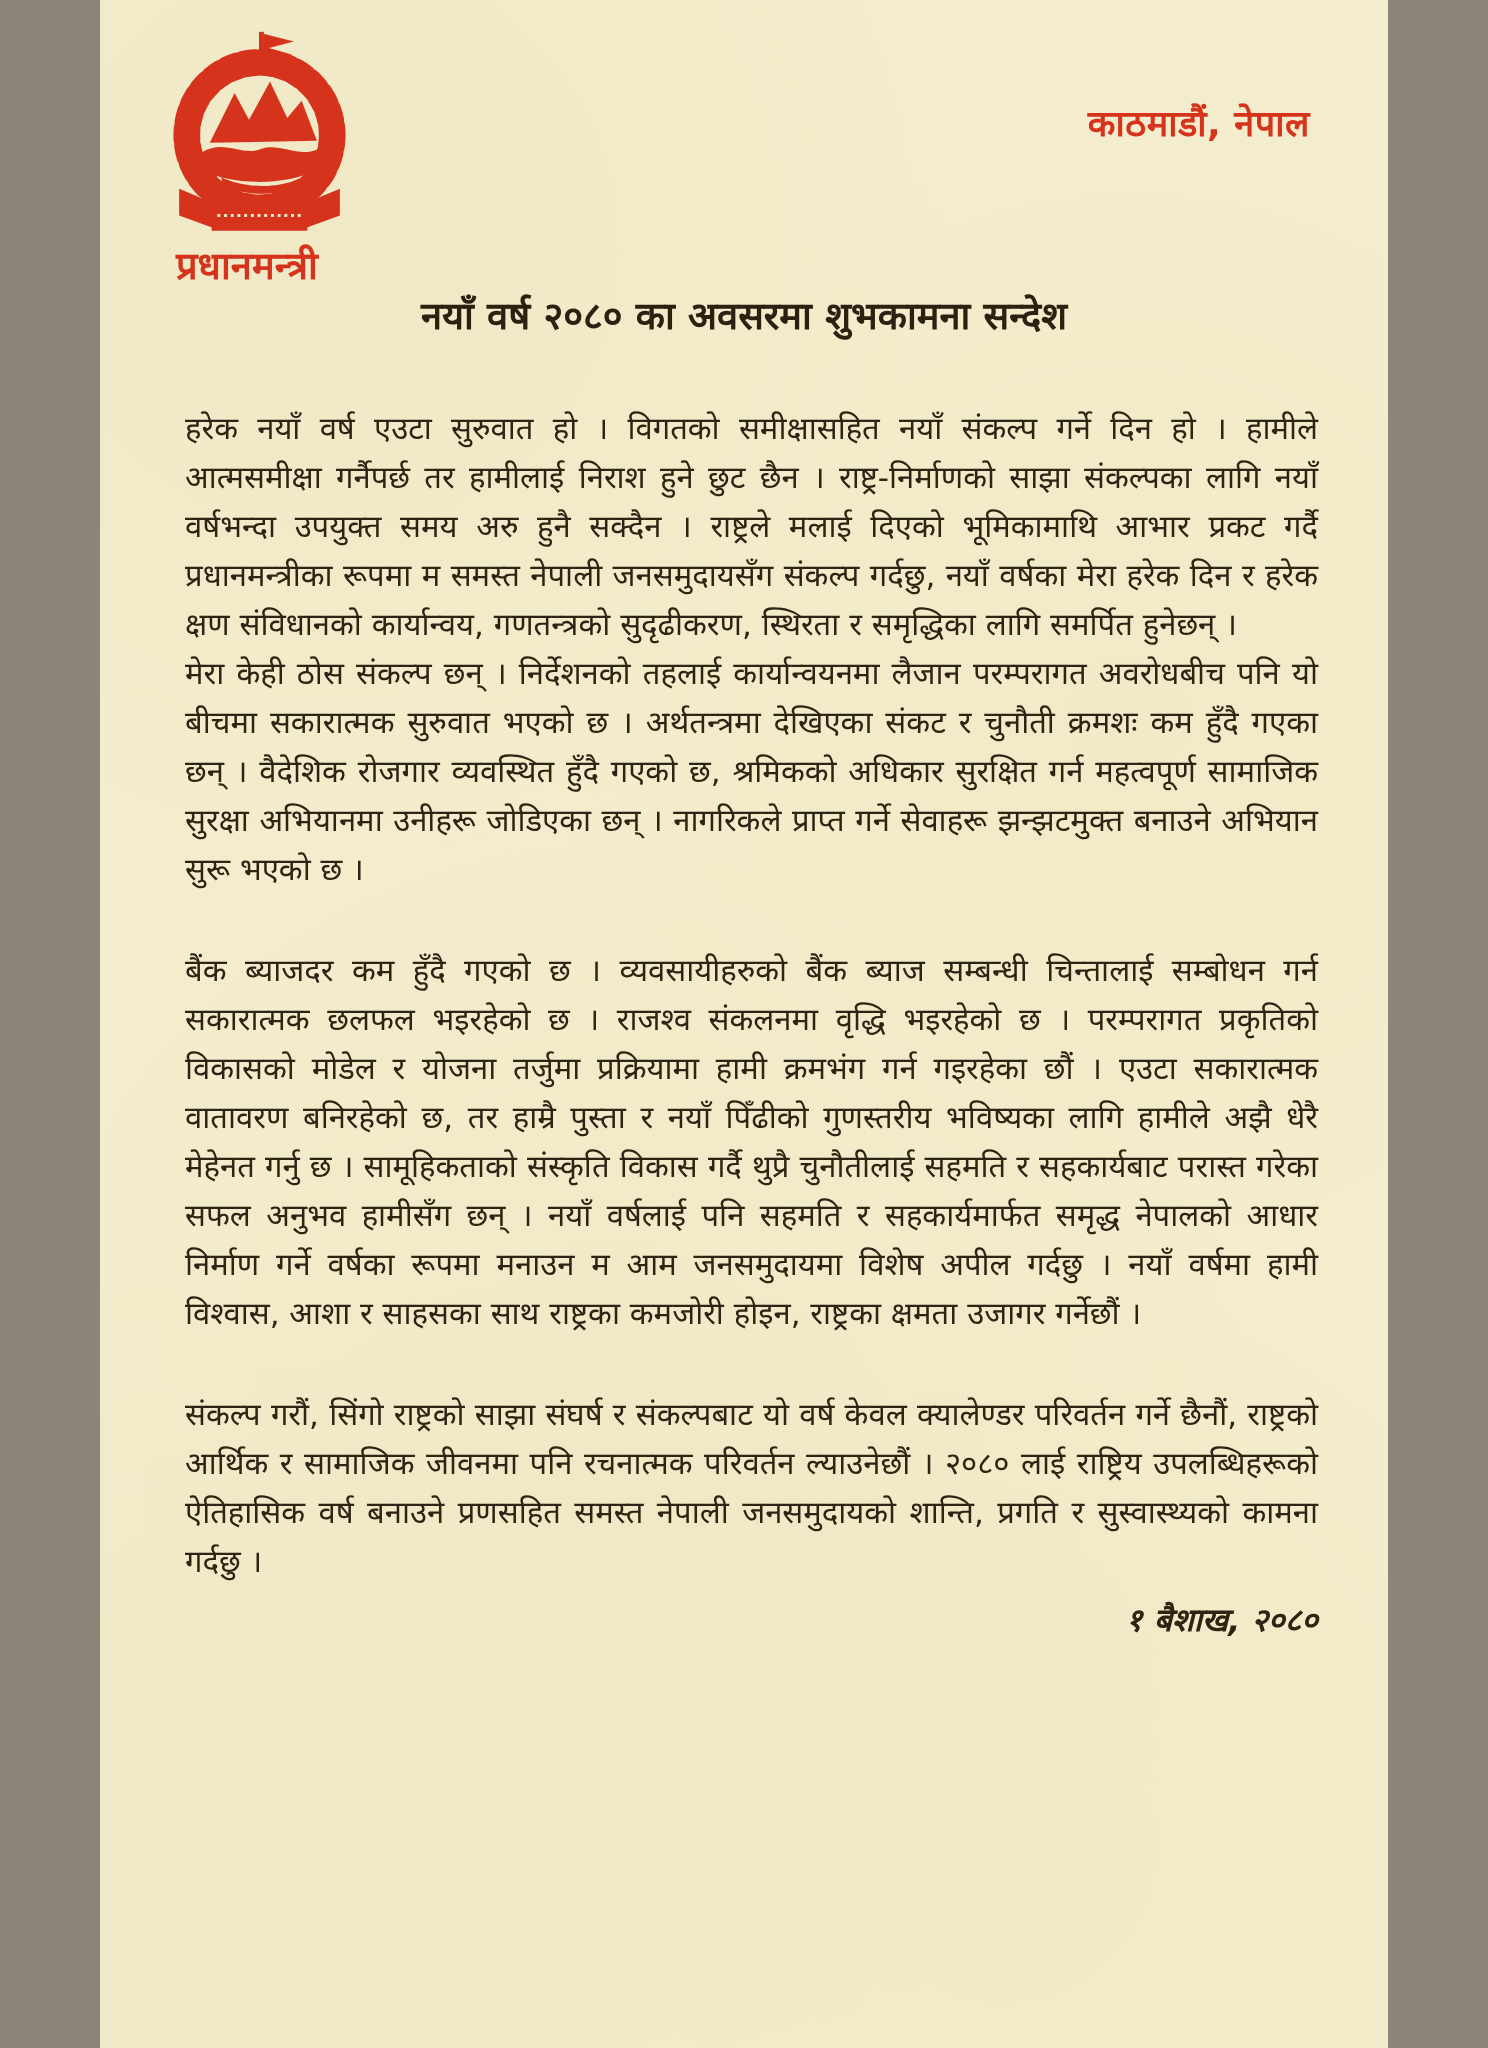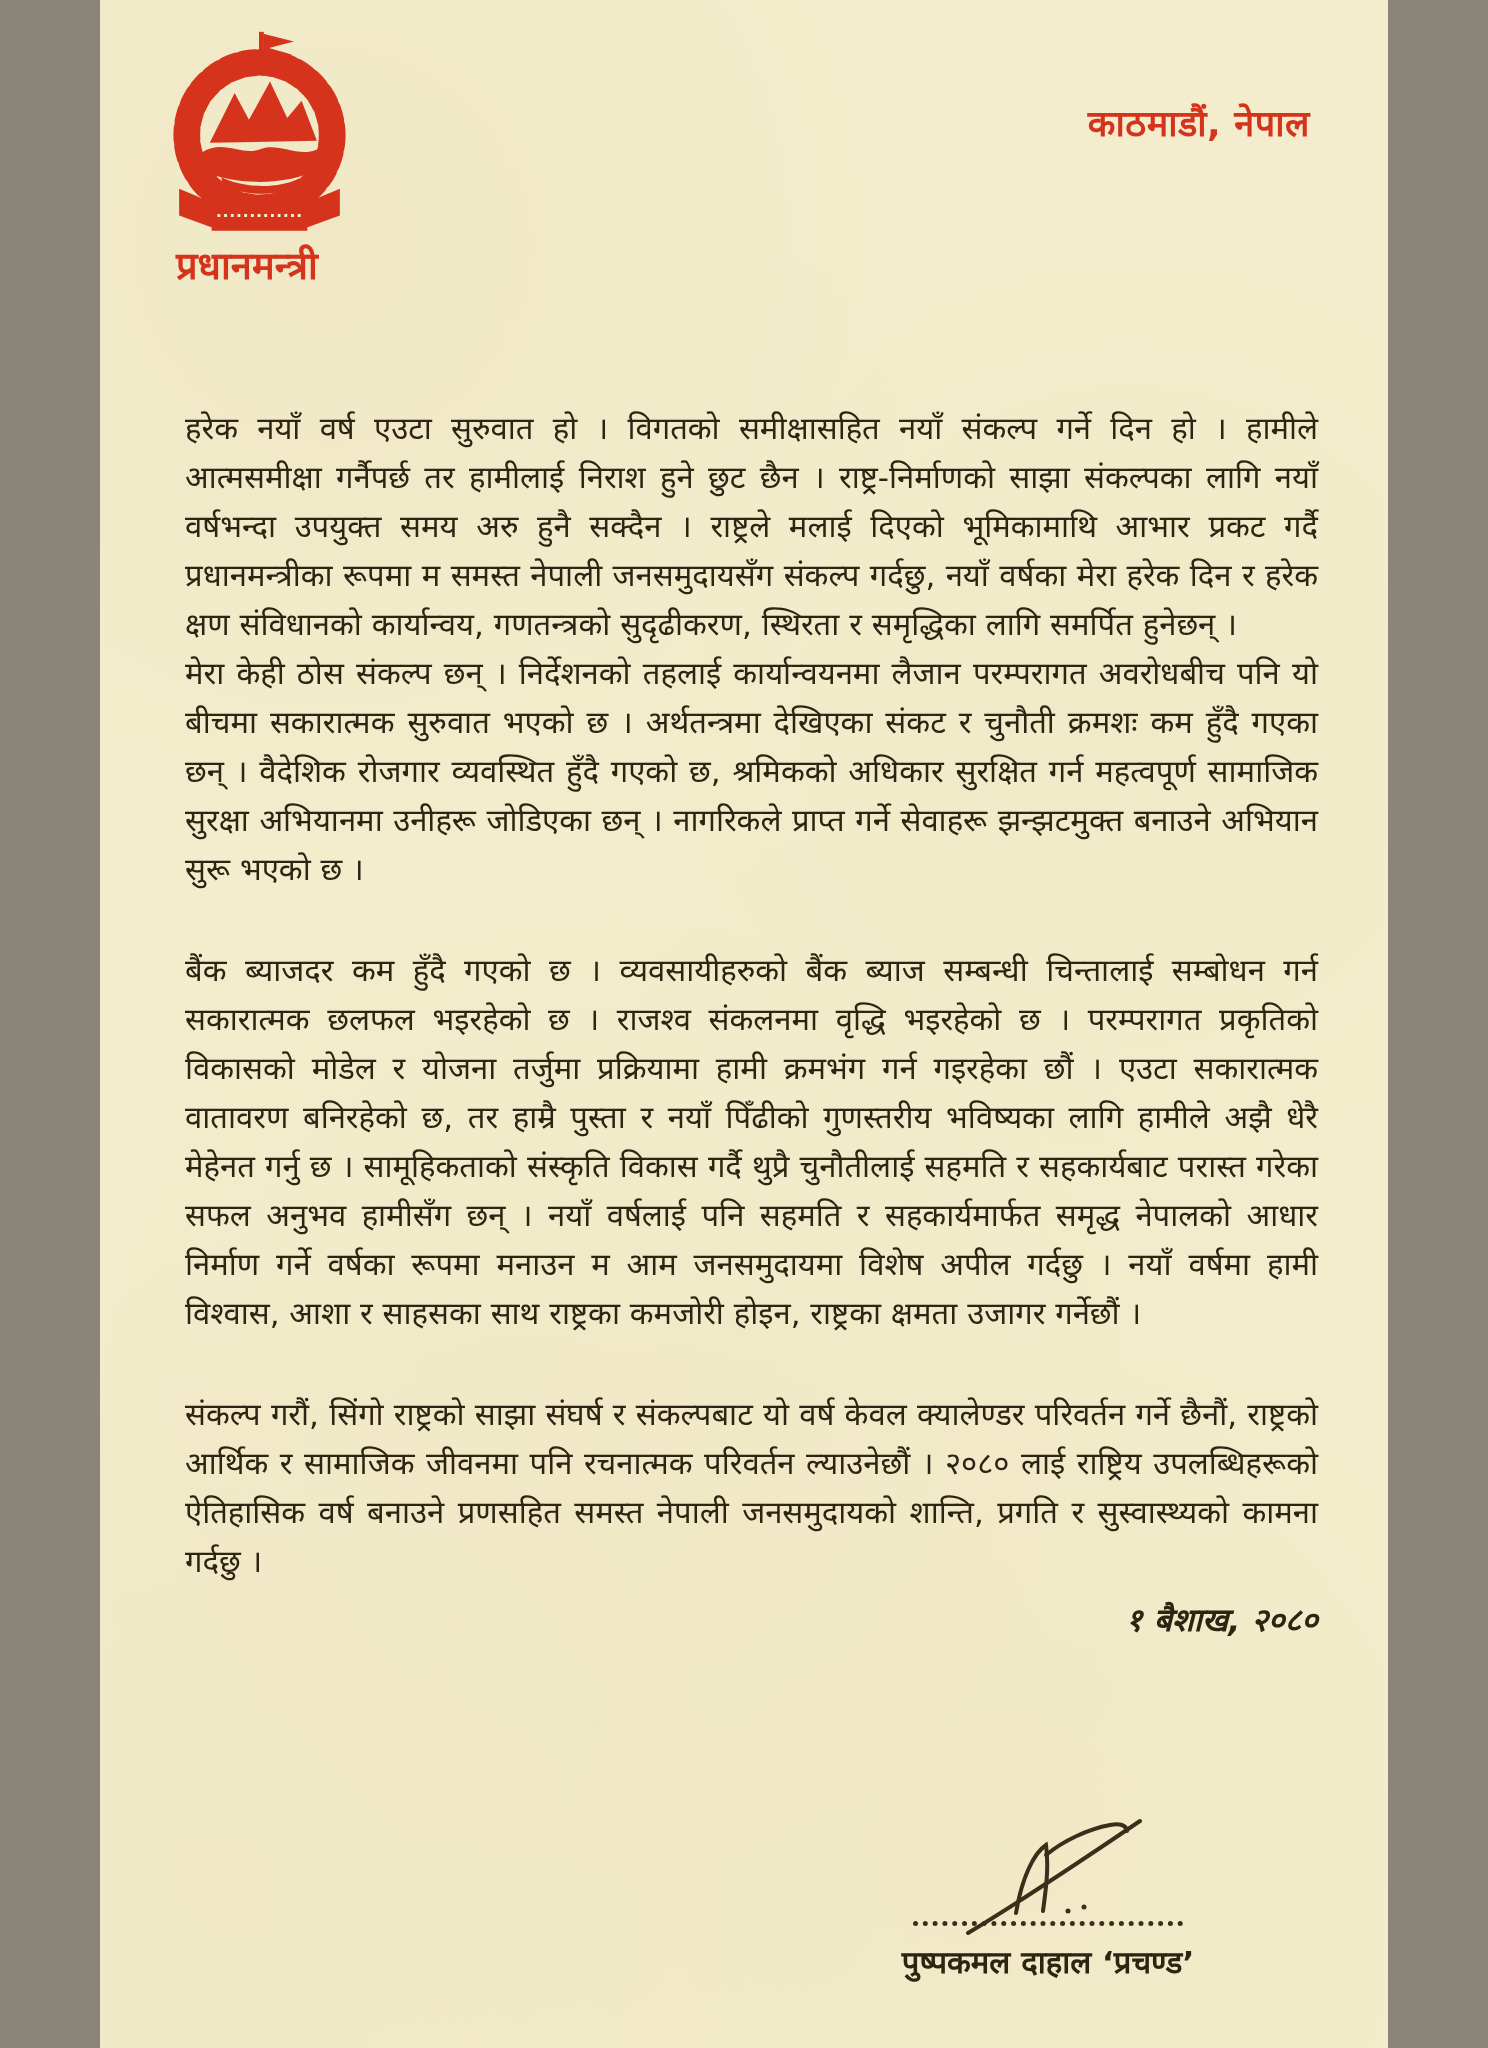--- a/index.html
+++ b/index.html
@@ -125,20 +125,21 @@
       <path d="M70,156 C95,168 130,168 152,157 L150,166 C125,176 95,176 72,165 Z" fill="#d6331c"></path>
 
       <path d="M26,168 L64,184 L64,210 L26,196 Z" fill="#d6331c"></path>
       <path d="M194,168 L156,184 L156,210 L194,196 Z" fill="#d6331c"></path>
       <path d="M60,182 L160,182 L160,212 L60,212 Z" fill="#d6331c"></path>
       <path d="M66,196 L154,196" stroke="#f3edcd" stroke-width="3" stroke-dasharray="3 4"></path>
     </svg>
 
     <div class="location">काठमाडौं, नेपाल</div>
     <div class="office">प्रधानमन्त्री</div>
+    <div class="title">नयाँ वर्ष २०८० का अवसरमा शुभकामना सन्देश</div>
   </div>
 
   <div class="content">
 
 
     <div class="gap-md"></div>
 
     <p class="para">हरेक नयाँ वर्ष एउटा सुरुवात हो । विगतको समीक्षासहित नयाँ संकल्प गर्ने दिन हो । हामीले आत्मसमीक्षा गर्नैपर्छ तर हामीलाई निराश हुने छुट छैन । राष्ट्र-निर्माणको साझा संकल्पका लागि नयाँ वर्षभन्दा उपयुक्त समय अरु हुनै सक्दैन । राष्ट्रले मलाई दिएको भूमिकामाथि आभार प्रकट गर्दै प्रधानमन्त्रीका रूपमा म समस्त नेपाली जनसमुदायसँग संकल्प गर्दछु, नयाँ वर्षका मेरा हरेक दिन र हरेक क्षण संविधानको कार्यान्वय, गणतन्त्रको सुदृढीकरण, स्थिरता र समृद्धिका लागि समर्पित हुनेछन् ।</p>
     <p class="para">मेरा केही ठोस संकल्प छन् । निर्देशनको तहलाई कार्यान्वयनमा लैजान परम्परागत अवरोधबीच पनि यो बीचमा सकारात्मक सुरुवात भएको छ । अर्थतन्त्रमा देखिएका संकट र चुनौती क्रमशः कम हुँदै गएका छन् । वैदेशिक रोजगार व्यवस्थित हुँदै गएको छ, श्रमिकको अधिकार सुरक्षित गर्न महत्वपूर्ण सामाजिक सुरक्षा अभियानमा उनीहरू जोडिएका छन् । नागरिकले प्राप्त गर्ने सेवाहरू झन्झटमुक्त बनाउने अभियान सुरू भएको छ ।</p>
 
@@ -146,25 +147,14 @@
 
     <p class="para">बैंक ब्याजदर कम हुँदै गएको छ । व्यवसायीहरुको बैंक ब्याज सम्बन्धी चिन्तालाई सम्बोधन गर्न सकारात्मक छलफल भइरहेको छ । राजश्व संकलनमा वृद्धि भइरहेको छ । परम्परागत प्रकृतिको विकासको मोडेल र योजना तर्जुमा प्रक्रियामा हामी क्रमभंग गर्न गइरहेका छौं । एउटा सकारात्मक वातावरण बनिरहेको छ, तर हाम्रै पुस्ता र नयाँ पिँढीको गुणस्तरीय भविष्यका लागि हामीले अझै धेरै मेहेनत गर्नु छ । सामूहिकताको संस्कृति विकास गर्दै थुप्रै चुनौतीलाई सहमति र सहकार्यबाट परास्त गरेका सफल अनुभव हामीसँग छन् । नयाँ वर्षलाई पनि सहमति र सहकार्यमार्फत समृद्ध नेपालको आधार निर्माण गर्ने वर्षका रूपमा मनाउन म आम जनसमुदायमा विशेष अपील गर्दछु । नयाँ वर्षमा हामी विश्वास, आशा र साहसका साथ राष्ट्रका कमजोरी होइन, राष्ट्रका क्षमता उजागर गर्नेछौं ।</p>
 
     <div class="gap-md"></div>
 
     <p class="para">संकल्प गरौं, सिंगो राष्ट्रको साझा संघर्ष र संकल्पबाट यो वर्ष केवल क्यालेण्डर परिवर्तन गर्ने छैनौं, राष्ट्रको आर्थिक र सामाजिक जीवनमा पनि रचनात्मक परिवर्तन ल्याउनेछौं ।  २०८० लाई राष्ट्रिय उपलब्धिहरूको ऐतिहासिक वर्ष बनाउने प्रणसहित समस्त नेपाली जनसमुदायको शान्ति, प्रगति र सुस्वास्थ्यको कामना गर्दछु ।</p>
 
     <p class="date-line">१ बैशाख, २०८०</p>
   </div>
 
-  <div class="sign-block">
-    <svg class="sign-scrawl" width="300" height="120" viewBox="0 0 300 120" aria-hidden="true">
-      <path d="M118,98 C124,62 136,38 148,30 C151,52 148,74 145,96" fill="none" stroke="#3a2f1a" stroke-width="4" stroke-linecap="round"></path>
-      <path d="M148,40 C165,26 190,14 212,10 C222,8 228,10 229,16" fill="none" stroke="#3a2f1a" stroke-width="4" stroke-linecap="round"></path>
-      <path d="M70,118 C120,88 180,48 242,6" fill="none" stroke="#3a2f1a" stroke-width="4" stroke-linecap="round"></path>
-      <circle cx="170" cy="96" r="2.5" fill="#3a2f1a"></circle>
-      <circle cx="186" cy="92" r="2.5" fill="#3a2f1a"></circle>
-    </svg>
-    <div class="dotted-line"></div>
-    <div class="signatory">पुष्पकमल दाहाल ‘प्रचण्ड’</div>
-  </div>
 
 </div>
 
 </body></html>

